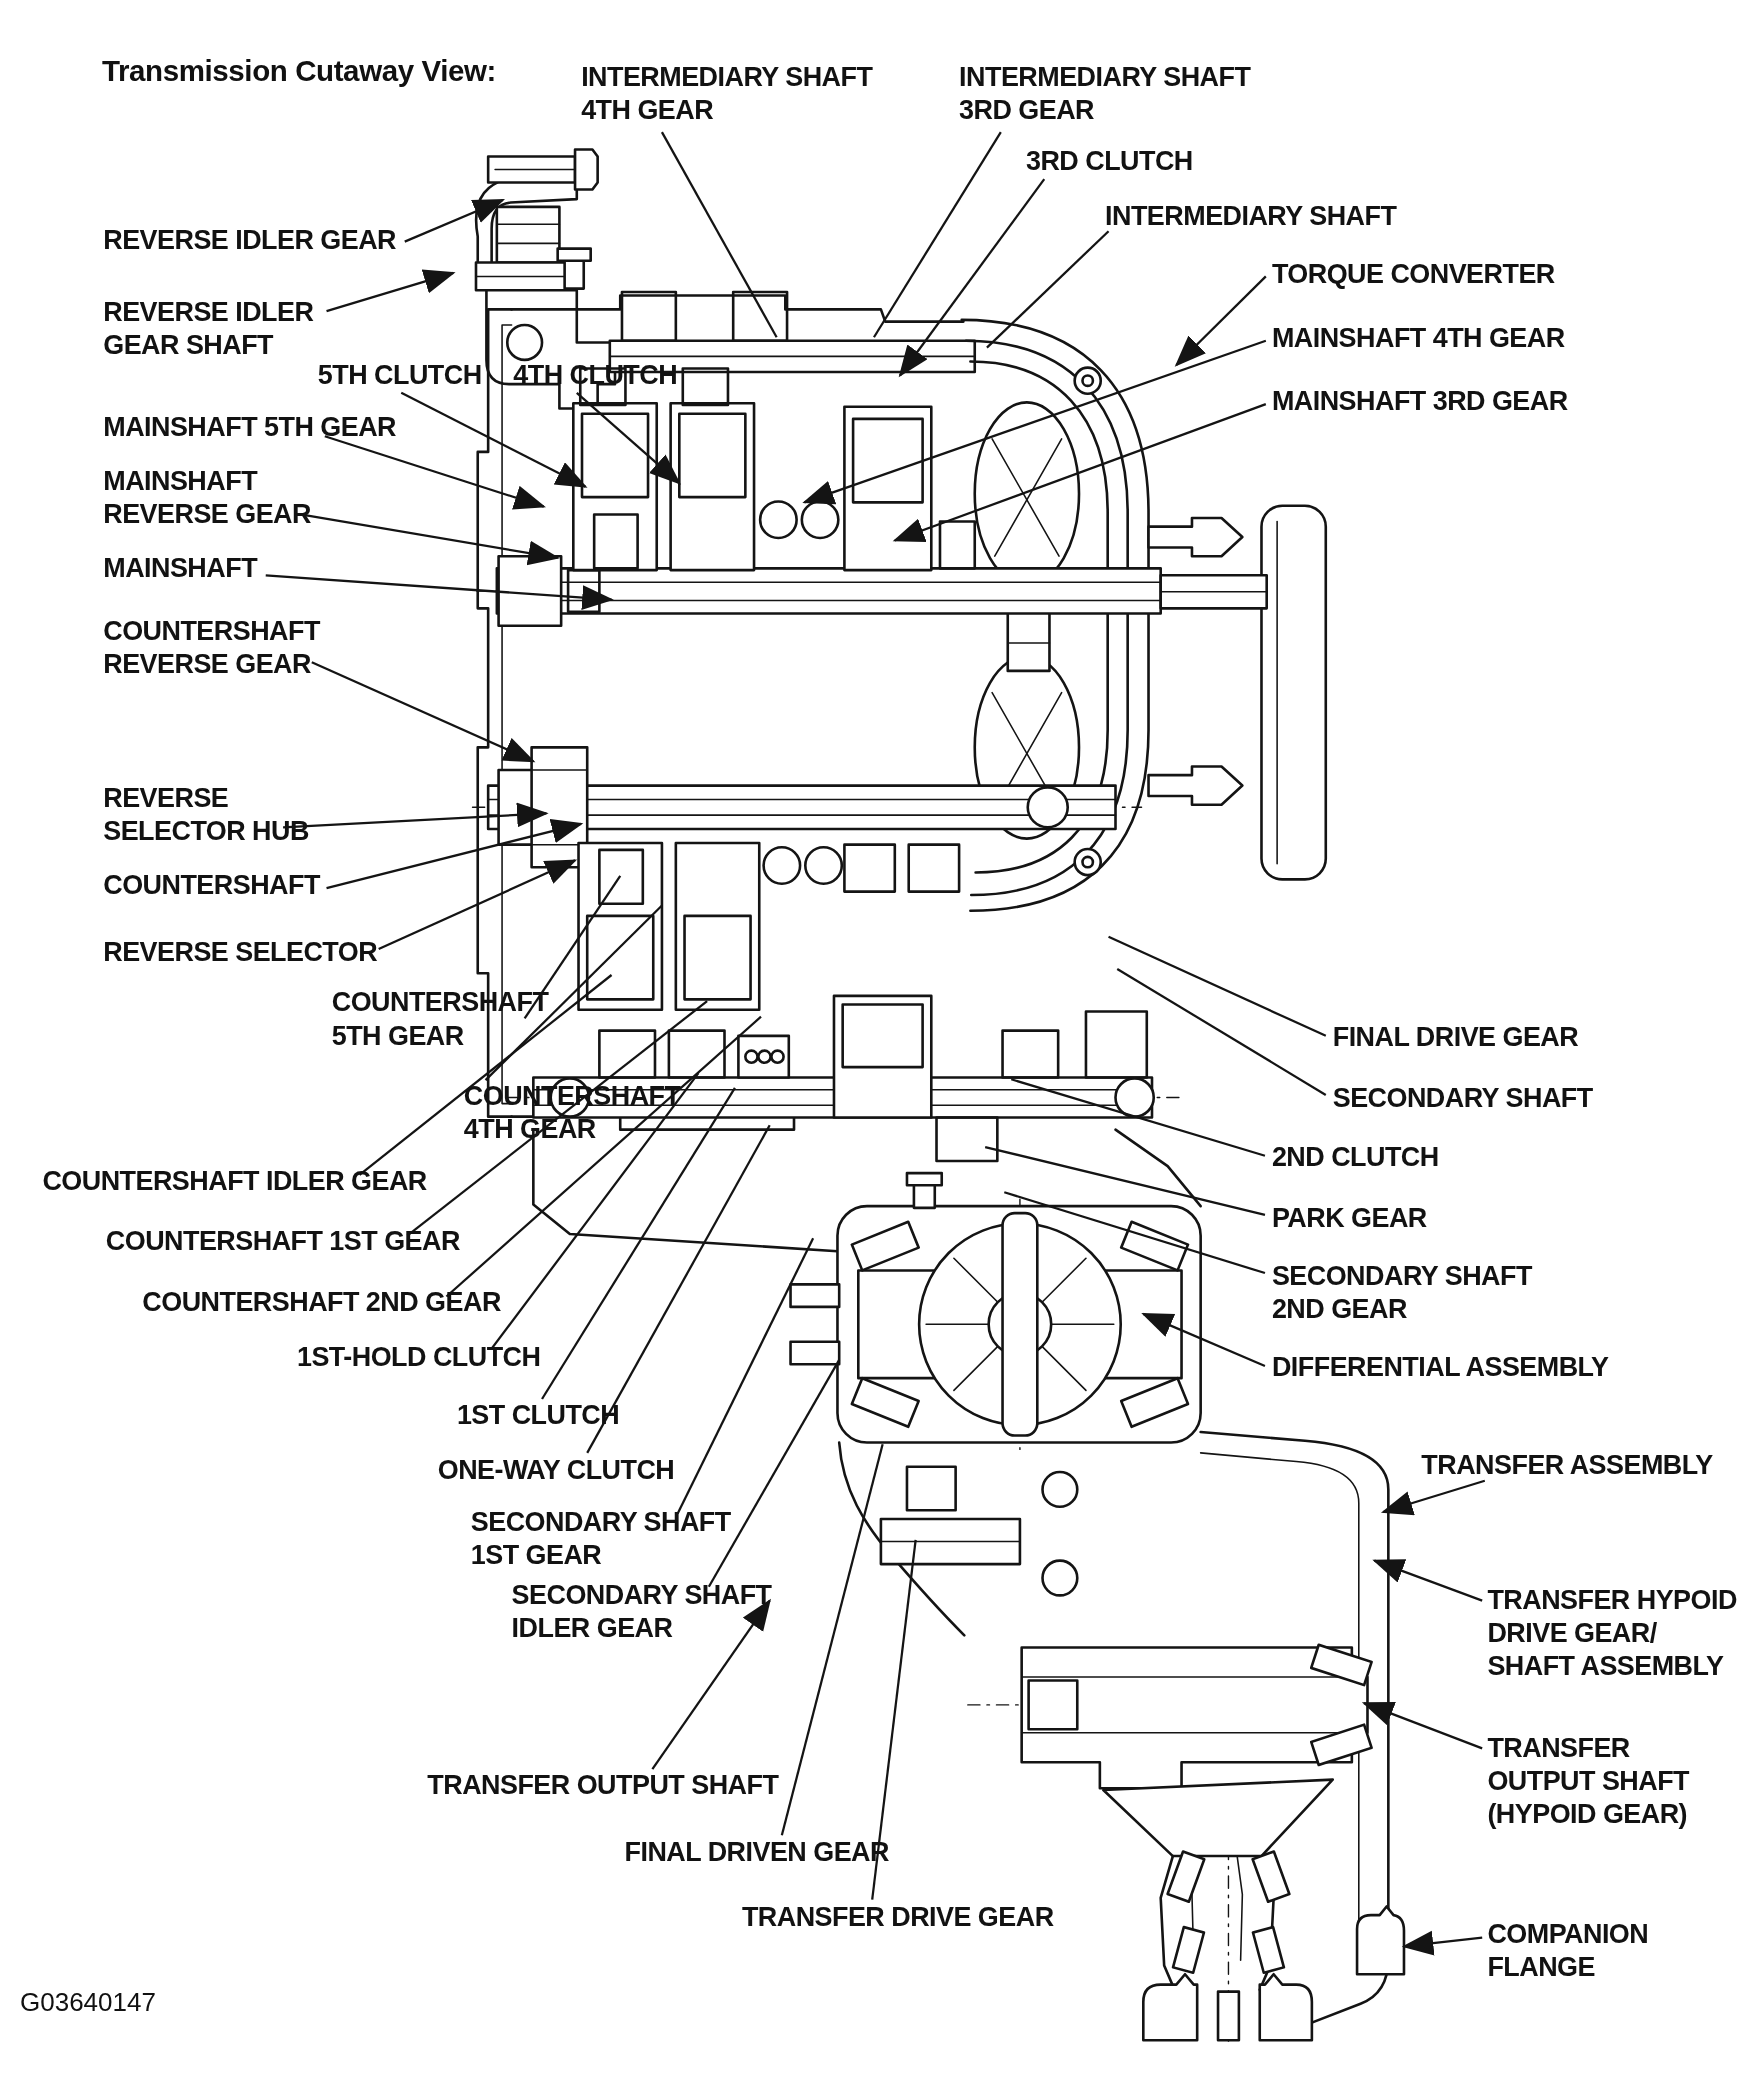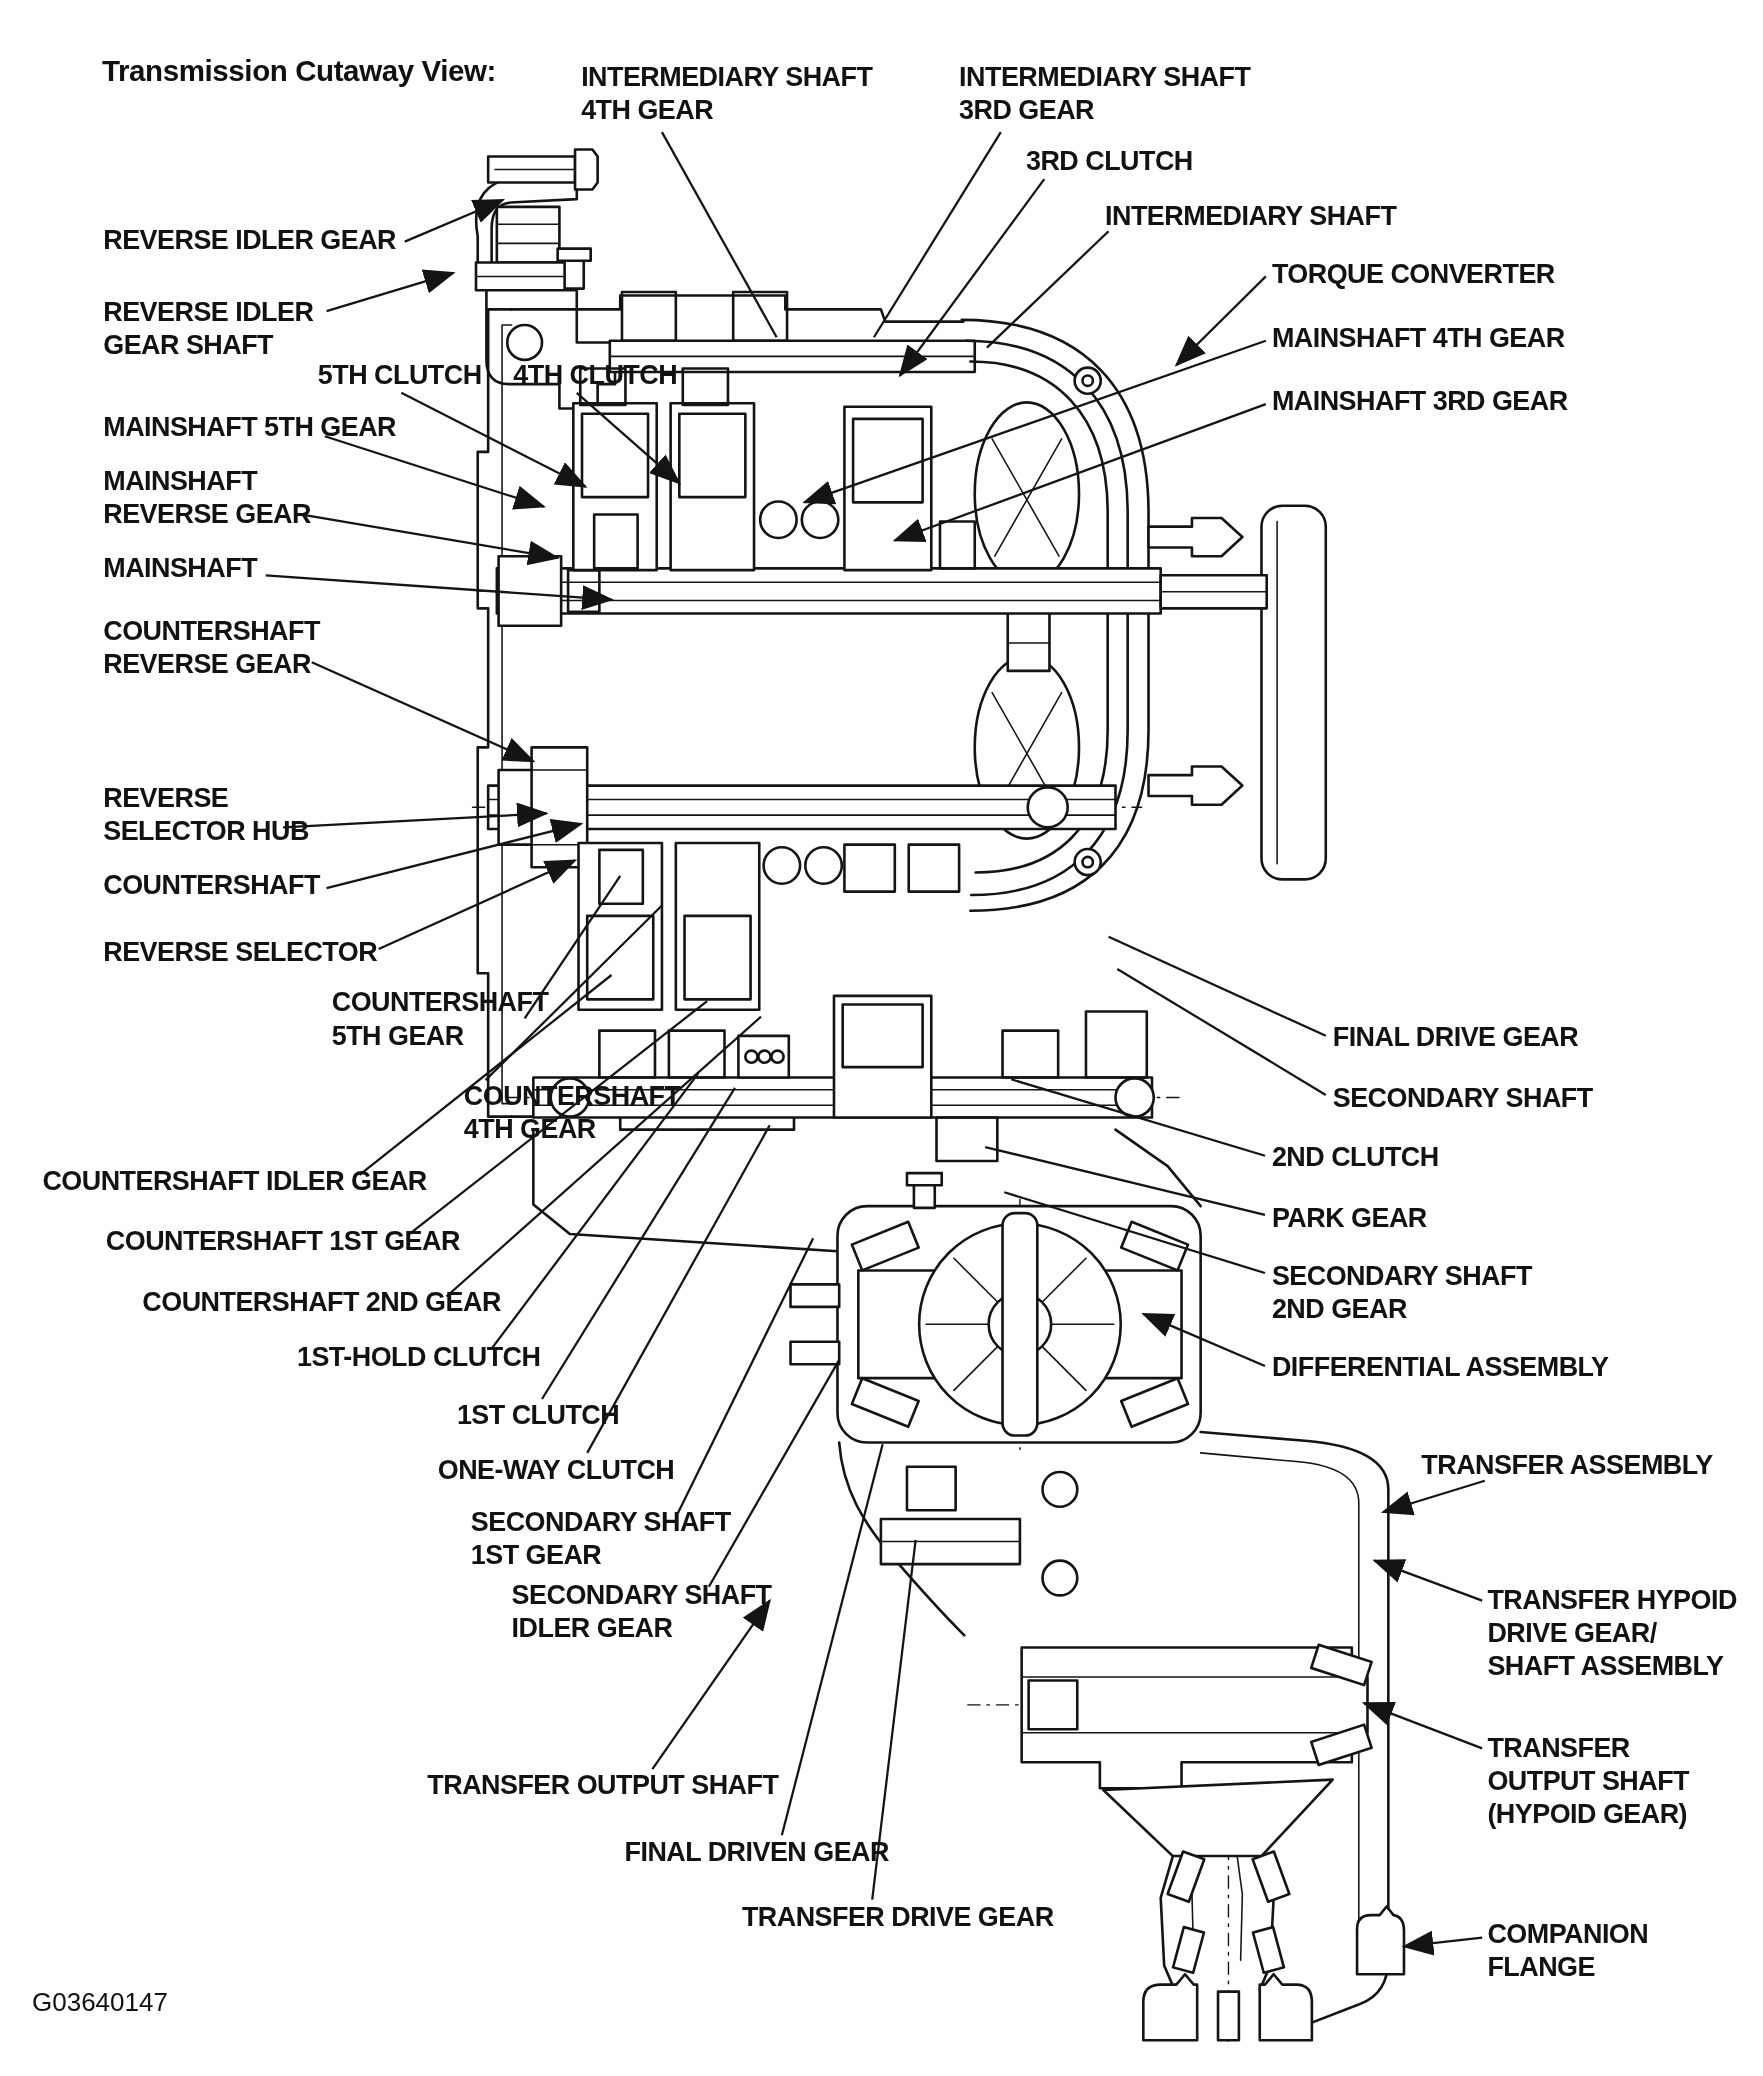--- a/index.html
+++ b/index.html
@@ -1,20 +1,20 @@
 <!DOCTYPE html>
 <html style="font-size:14px"><head>
 <meta charset="utf-8">
 <style>
   html,body{margin:0;padding:0;background:#fff;}
   .stage{position:relative;width:1763px;height:2076px;background:#fff;overflow:hidden;
          font-family:"Liberation Sans",sans-serif;margin-left:12px;}
   .fig-title{position:absolute;left:90px;top:54px;font-weight:bold;font-size:29.5px;
              color:#111;letter-spacing:-0.4px;}
-  .fig-code{position:absolute;left:20px;top:1987px;font-size:26px;color:#111;}
+  .fig-code{position:absolute;left:8px;top:1987px;font-size:26px;color:#111;}
   svg.drawing{position:absolute;left:0;top:0;width:1763px;height:2076px;}
   .art path,.art rect,.art line,.art circle,.art ellipse,.art polyline,.art polygon{
     stroke:#141414;stroke-width:3;fill:none;stroke-linejoin:round;stroke-linecap:round;}
   .art .wf{fill:#ffffff;}
   .art .thin{stroke-width:1.8;}
   .art .dash{stroke-dasharray:14 8 3 8;stroke-width:1.6;}
   .leader{stroke:#141414;stroke-width:2.6;fill:none;}
   text.lbl{font-family:"Liberation Sans",sans-serif;font-weight:bold;font-size:31px;
            fill:#121212;letter-spacing:-0.6px;}
 </style>

